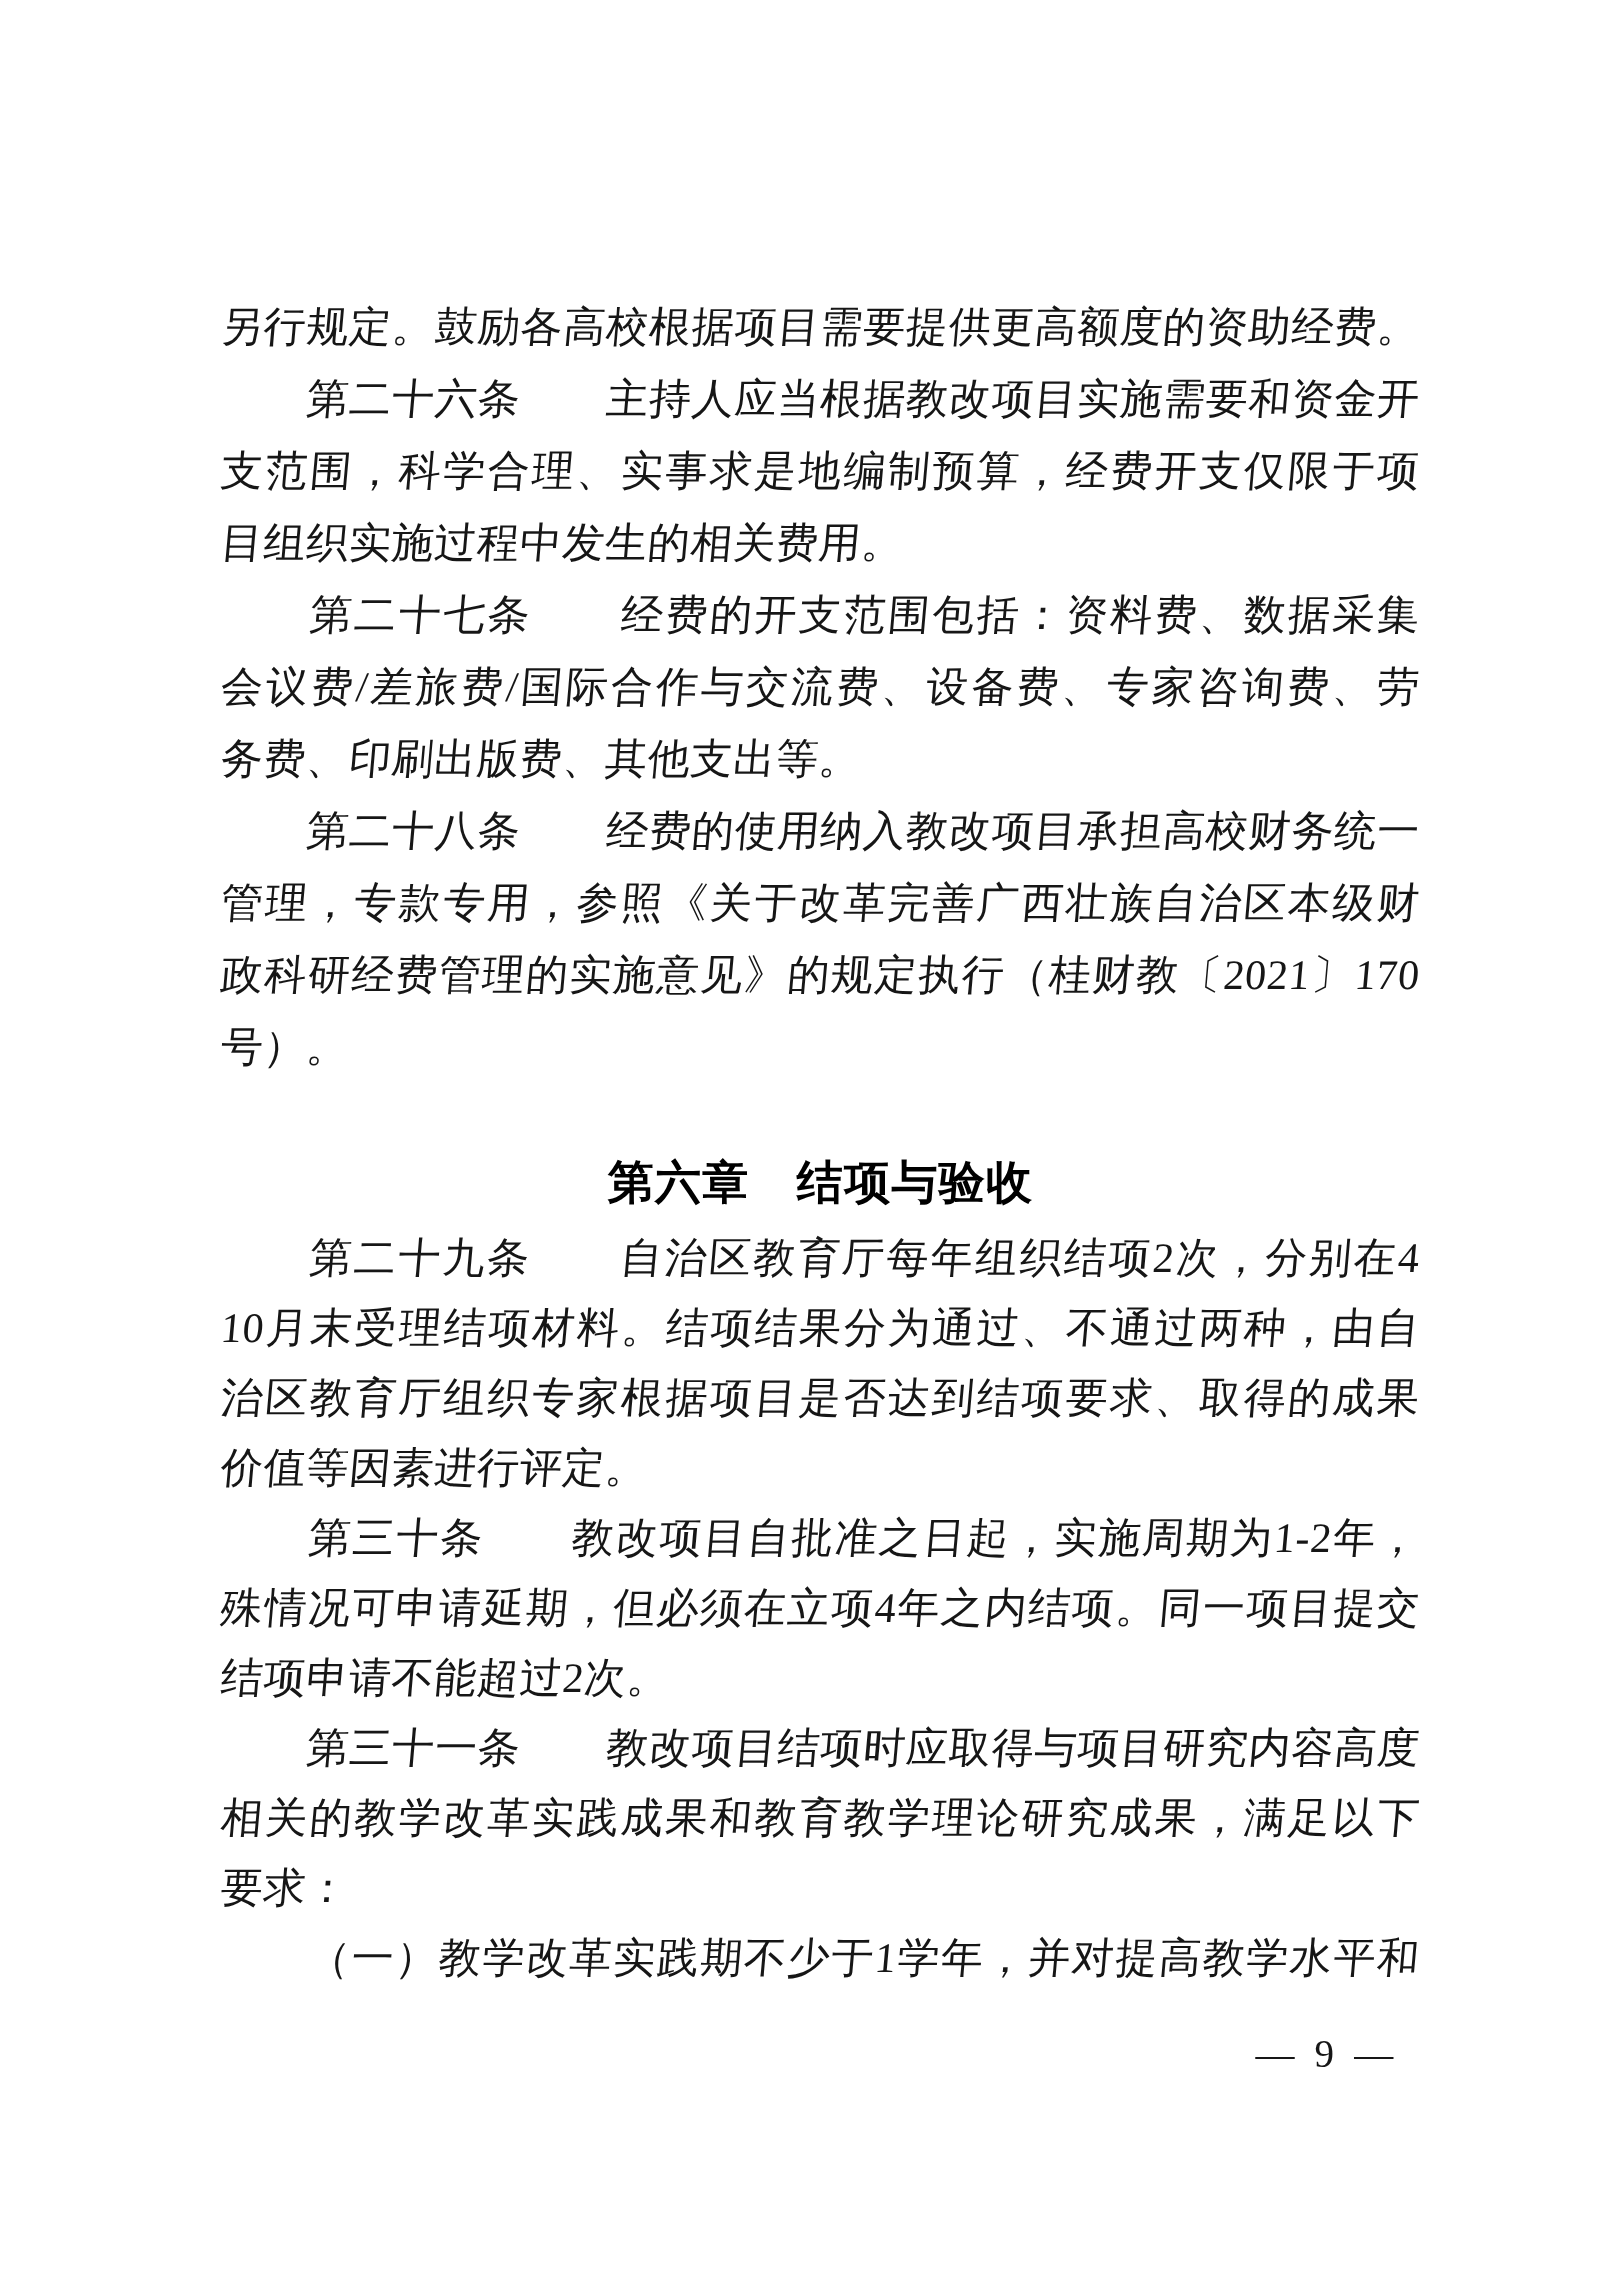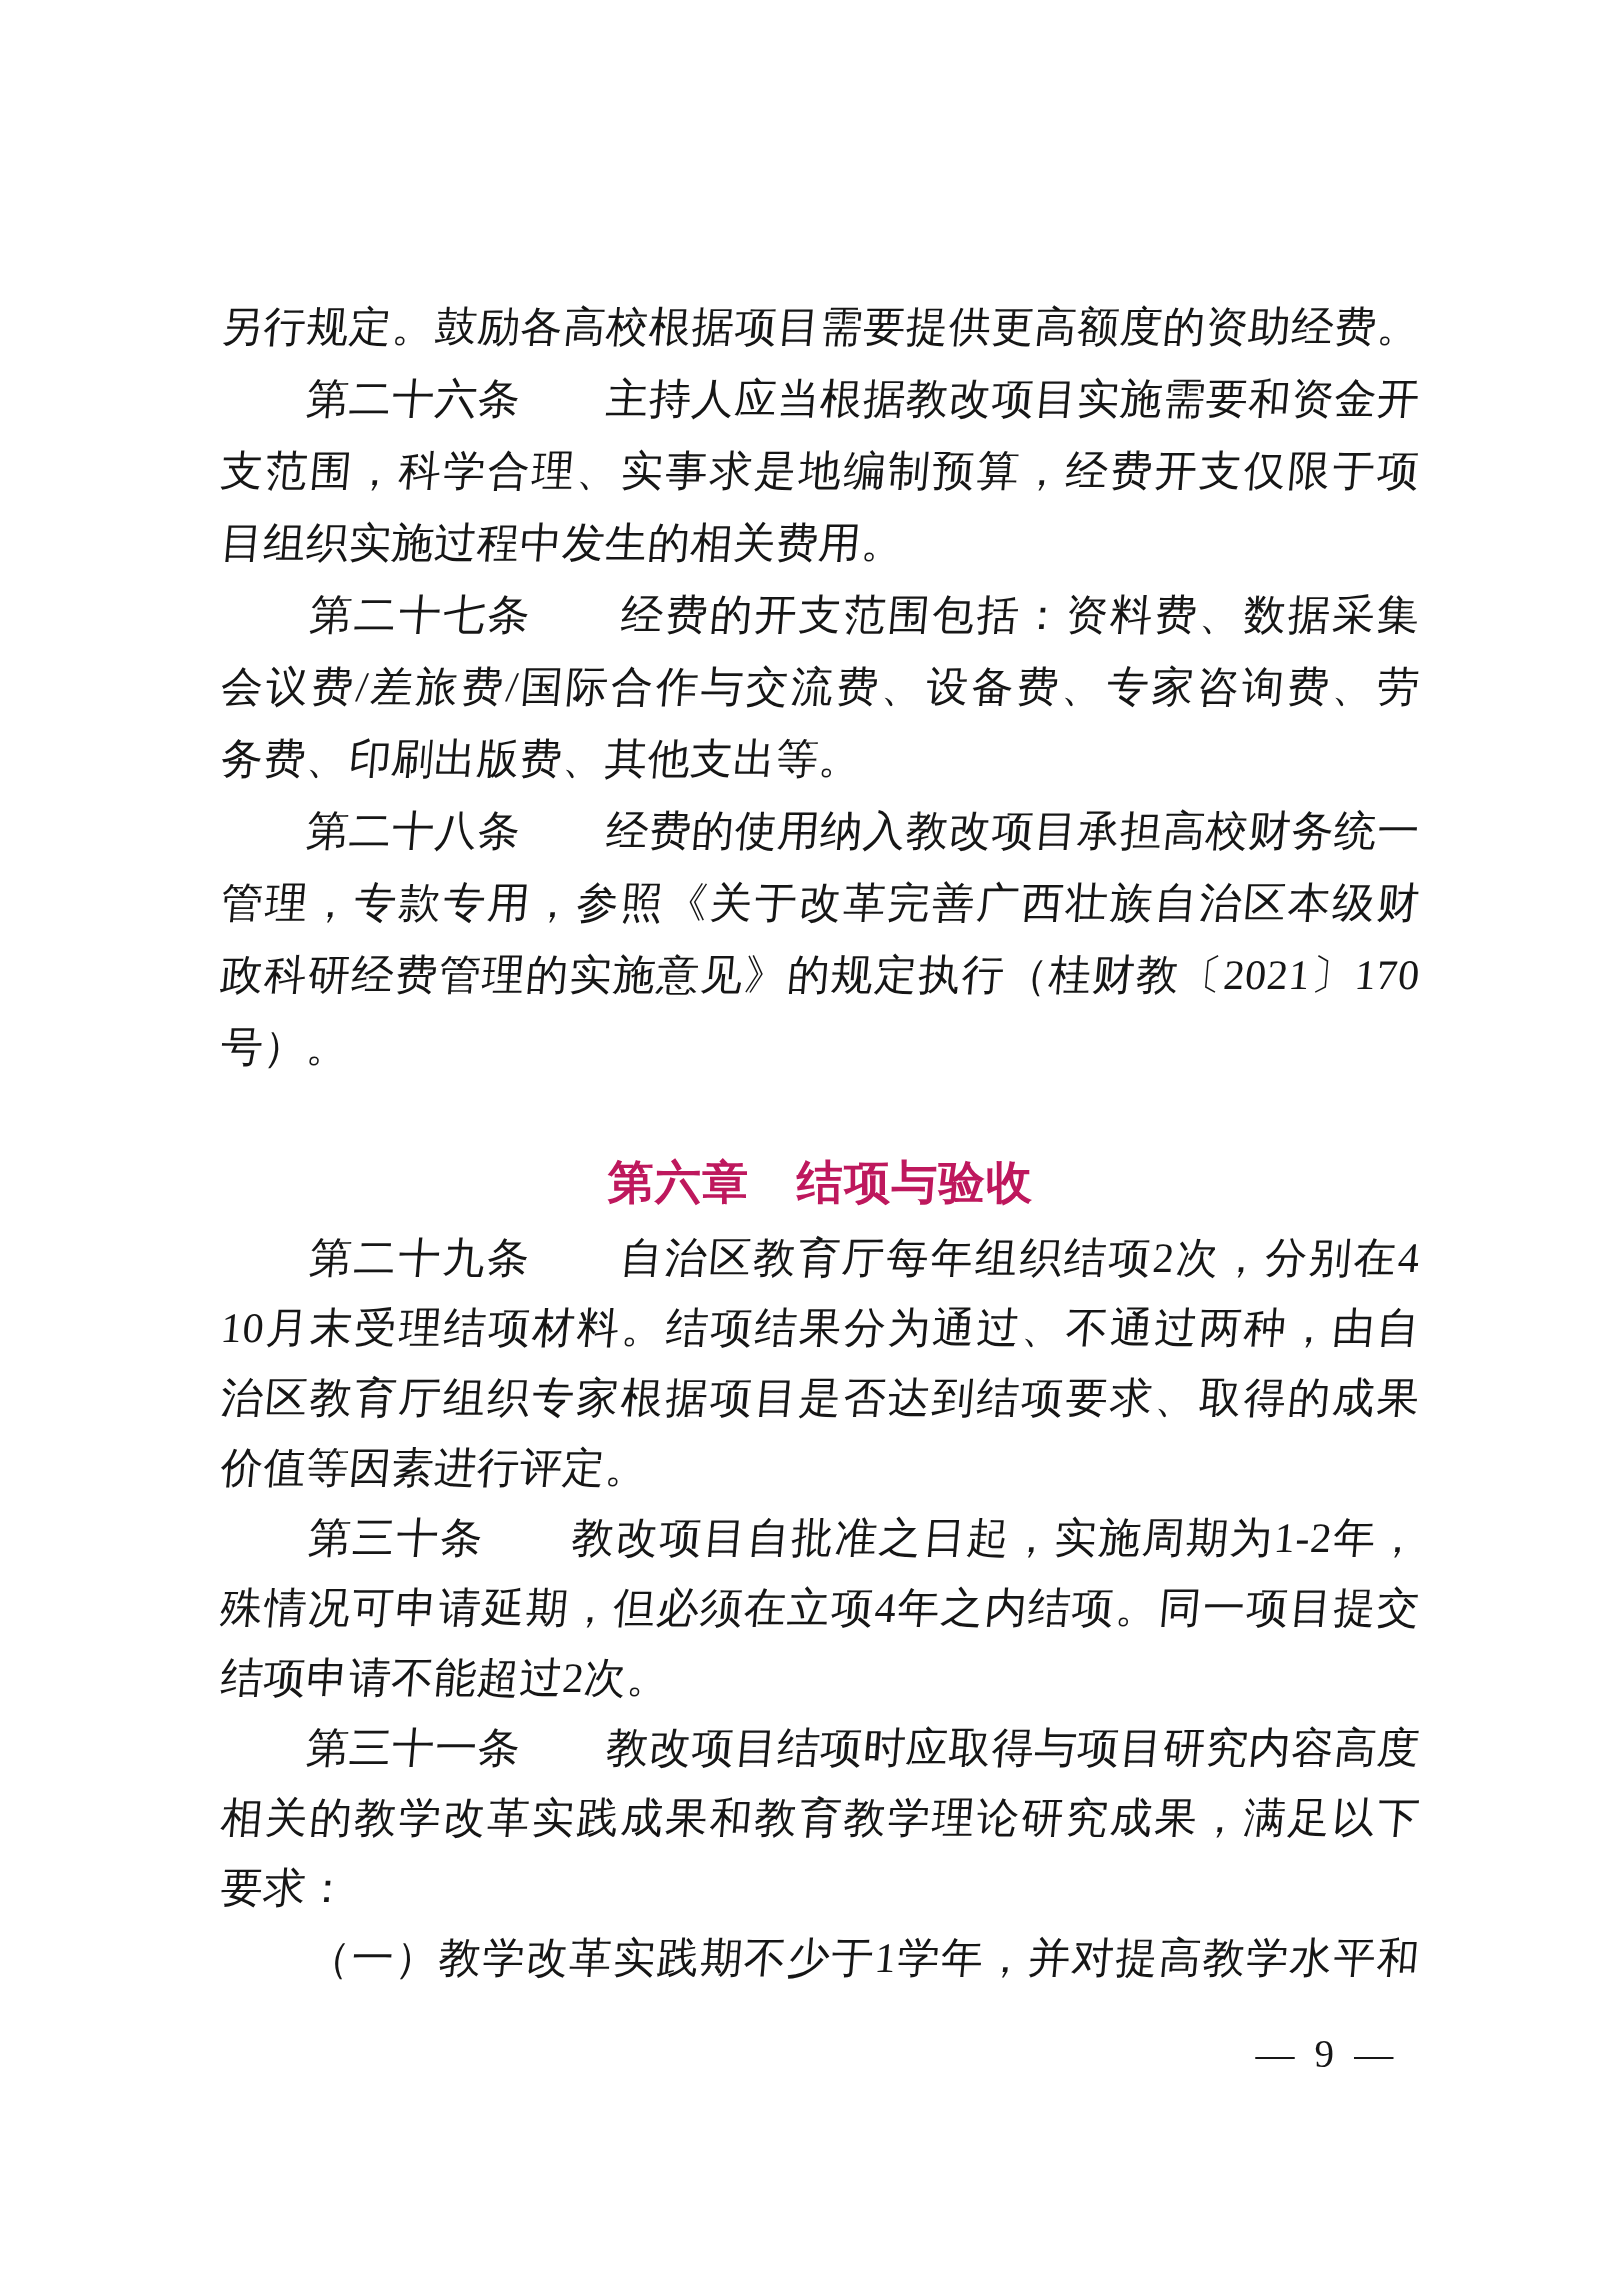--- a/index.html
+++ b/index.html
@@ -41,21 +41,21 @@
   }
   .heading {
     height: 72px;
     line-height: 72px;
     margin: 63px 0 5.2px 0;
     text-align: center;
     font-family: "Liberation Sans", sans-serif;
     font-weight: 700;
     font-size: 46px;
     letter-spacing: 1.3px;
-    color: #be185d;
+    color: #000000;
   }
   .page-number {
     margin-top: 26px;
     height: 70px;
     line-height: 70px;
     text-align: right;
     padding-right: 21.6px;
     font-size: 39px;
     letter-spacing: 5.2px;
     color: #161616;

